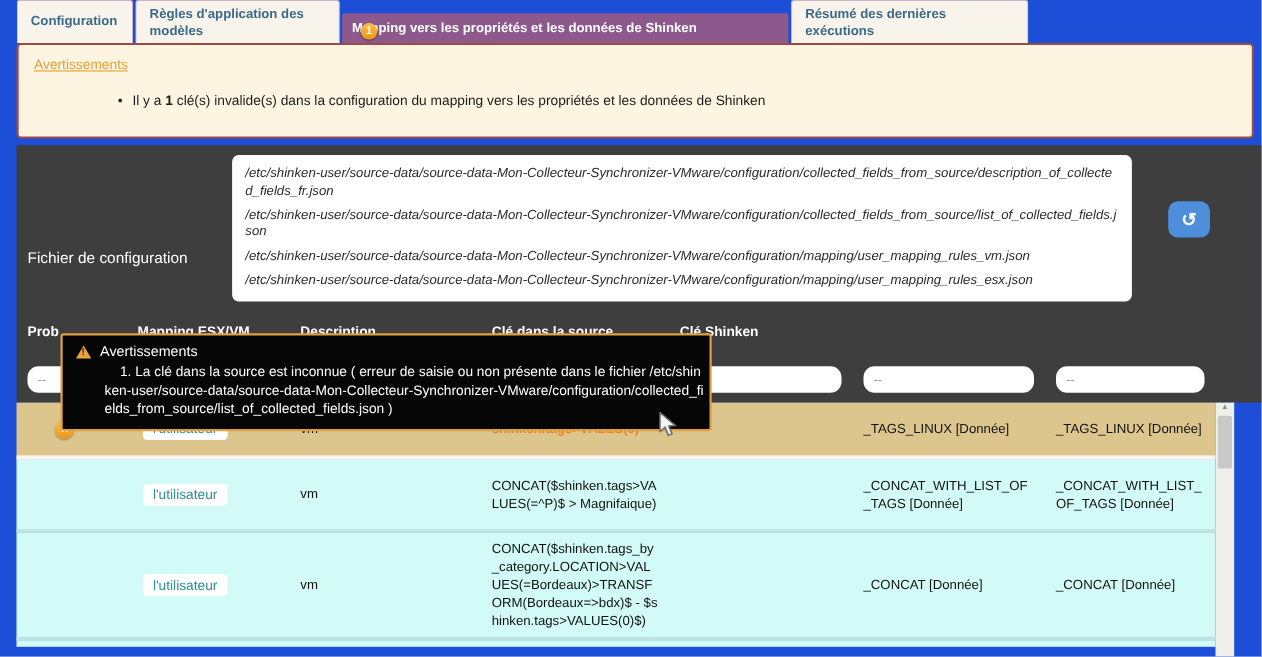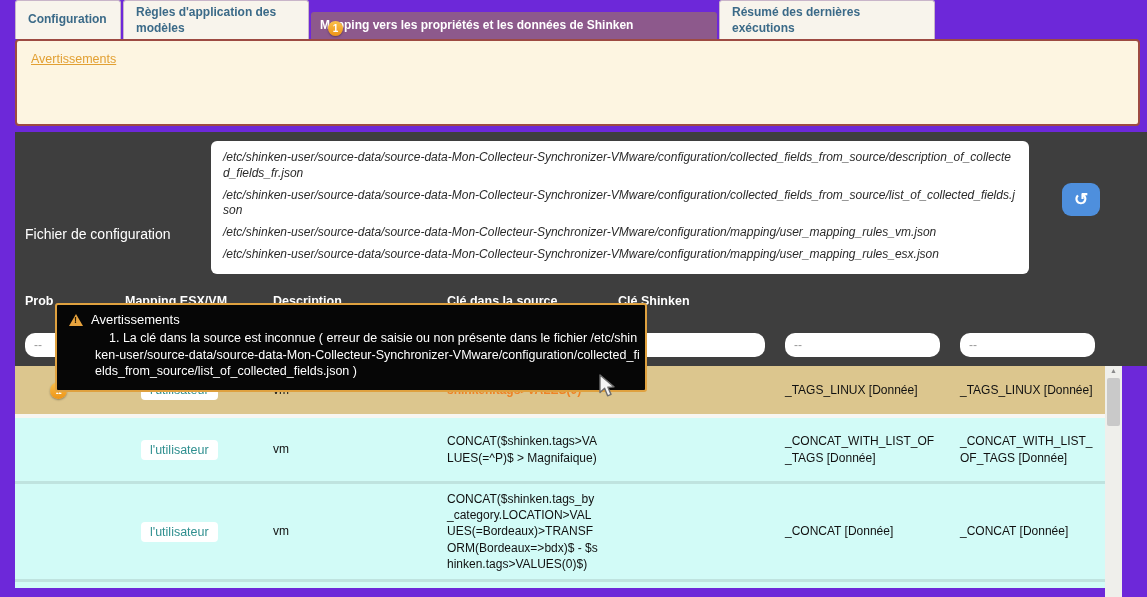--- a/index.html
+++ b/index.html
@@ -1,16 +1,16 @@
 <!DOCTYPE html>
 <html><head>
 <meta charset="utf-8">
 <style>
   html,body { margin:0; padding:0; background:#e9e8e5; font-family:"Liberation Sans",sans-serif; }
-  .screen { position:relative; width:1147px; height:597px; background:#6d28d9; overflow:hidden; }
+  .screen { position:relative; width:1147px; height:597px; background:#1d4ed8; overflow:hidden; }
 
   
   .tabbar { position:absolute; top:0; left:15px; display:flex; gap:2px; height:39px; }
   .tab { box-sizing:border-box; border:1px solid #c9b5c9; border-bottom:none; border-radius:3px 3px 0 0;
          background:#f8f4ec; color:#3b6a88; font-size:12px; font-weight:bold; padding:4px 12px;
          line-height:1.3; cursor:pointer; }
   .tab.t1 { width:106px; padding-top:11px; }
   .tab.t2 { width:186px; }
   .tab.t3 { width:406px; padding:5px 8px; position:relative;margin-top:12px; }
   .tab.t4 { width:216px; }
@@ -61,21 +61,21 @@
   .row.ok { background:#d2fbf7; }
   .row.r2 { height:66px; border-bottom:3px solid #bfe3df; }
   .row.r3 { height:98px; border-bottom:3px solid #bfe3df; }
   .row.r4 { height:6px; }
   .cell { box-sizing:border-box; padding:0 10px; display:flex; align-items:center; font-size:12px;
           color:#111; line-height:1.35; }
   .cell .wrapword { word-break:break-all; width:100%; }
   .cell.badge-cell { padding-left:35px; }
   .key-invalid { color:#ee8326; font-weight:bold; }
   .user-btn { background:#ffffff; color:#2f8f8f; font-size:12.5px; padding:3px 9px; border:none;
-              border-radius:4px; margin-left:16px; cursor:pointer; font-family:"Liberation Sans",sans-serif; }
+              border-radius:4px; margin-left:5px; cursor:pointer; font-family:"Liberation Sans",sans-serif; }
 
   
   .vscroll { position:absolute; left:1105px; top:366px; width:17px; height:231px; background:#efefeb; }
   .varrow { position:absolute; top:1px; left:0; width:17px; text-align:center; color:#8a8a8a; font-size:7px; }
   .vthumb { position:absolute; left:2px; top:12px; width:13px; height:48px; background:#c9c9c9;
             border-radius:2px; cursor:pointer; }
 
   
   .tooltip { position:absolute; left:55px; top:303px; width:592px; box-sizing:border-box; background:#060606;
              border:2px solid #dfa13f; border-radius:3px; padding:7px 12px 10px; z-index:20;
@@ -107,20 +107,25 @@
       <span class="lbl">Mapping vers les propriétés et les données de Shinken</span>
       <span class="tab-badge num-badge sm">1</span>
     </div>
     <div class="tab t4">
       <span class="lbl">Résumé des dernières exécutions</span>
     </div>
   </div>
 
   <div class="warning-panel">
     <a class="warn-link">Avertissements</a>
+    <div class="warn-item">
+      <span class="bullet">•</span><span>Il y a</span>
+      <b>1</b>
+      <span>clé(s) invalide(s) dans la configuration du mapping vers les propriétés et les données de Shinken</span>
+    </div>
   </div>
 
   <div class="dark-panel">
     <div class="config-label">Fichier de configuration</div>
     <div class="files-box">
       <div class="file-path">/etc/shinken-user/source-data/source-data-Mon-Collecteur-Synchronizer-VMware/configuration/collected_fields_from_source/description_of_collected_fields_fr.json</div>
       <div class="file-path">/etc/shinken-user/source-data/source-data-Mon-Collecteur-Synchronizer-VMware/configuration/collected_fields_from_source/list_of_collected_fields.json</div>
       <div class="file-path">/etc/shinken-user/source-data/source-data-Mon-Collecteur-Synchronizer-VMware/configuration/mapping/user_mapping_rules_vm.json</div>
       <div class="file-path">/etc/shinken-user/source-data/source-data-Mon-Collecteur-Synchronizer-VMware/configuration/mapping/user_mapping_rules_esx.json</div>
     </div>

